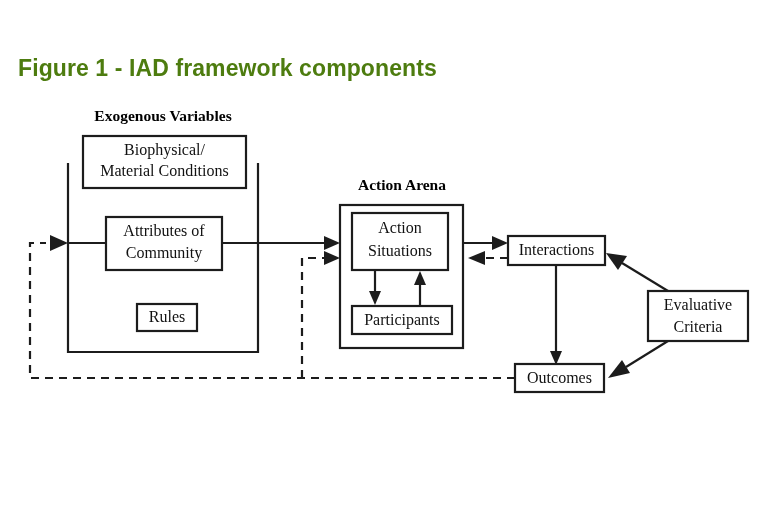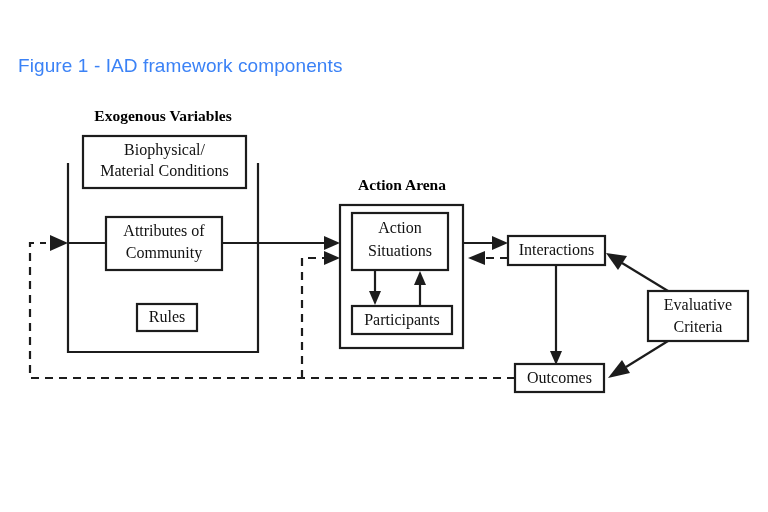--- a/index.html
+++ b/index.html
@@ -18,23 +18,23 @@
     position: relative;
     width: 768px;
     height: 512px;
     background: #ffffff;
   }
   #figure-title {
     position: absolute;
     left: 18px;
     top: 55px;
     font-family: "Liberation Sans", sans-serif;
-    font-size: 19px;
-    font-weight: 400;
-    color: #3b82f6;
+    font-size: 23px;
+    font-weight: 700;
+    color: #4d7c0f;
     letter-spacing: 0.1px;
     white-space: nowrap;
   }
   #diagram {
     position: absolute;
     left: 0;
     top: 0;
     width: 768px;
     height: 512px;
   }

